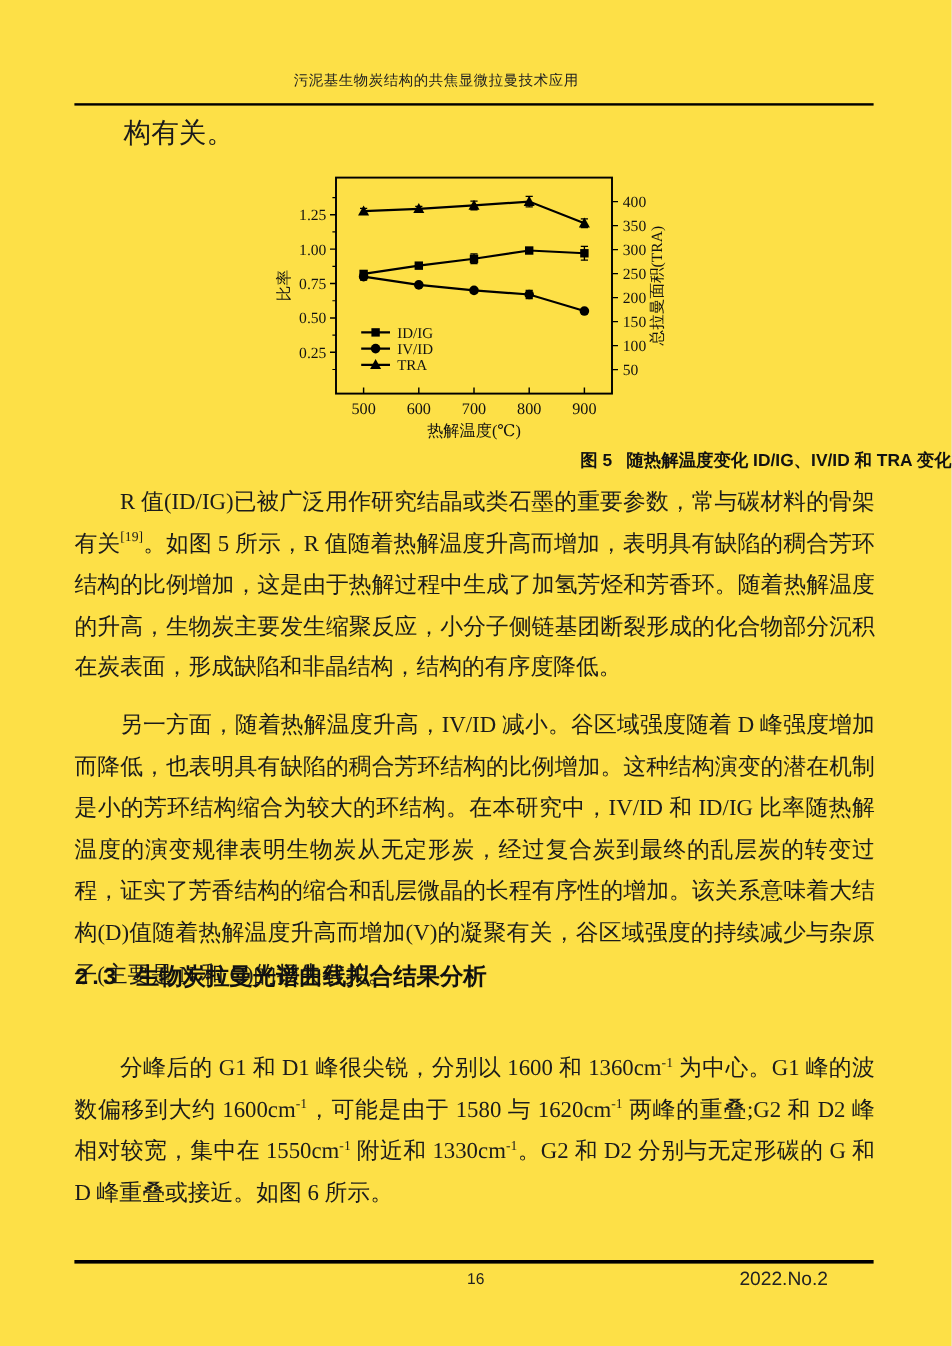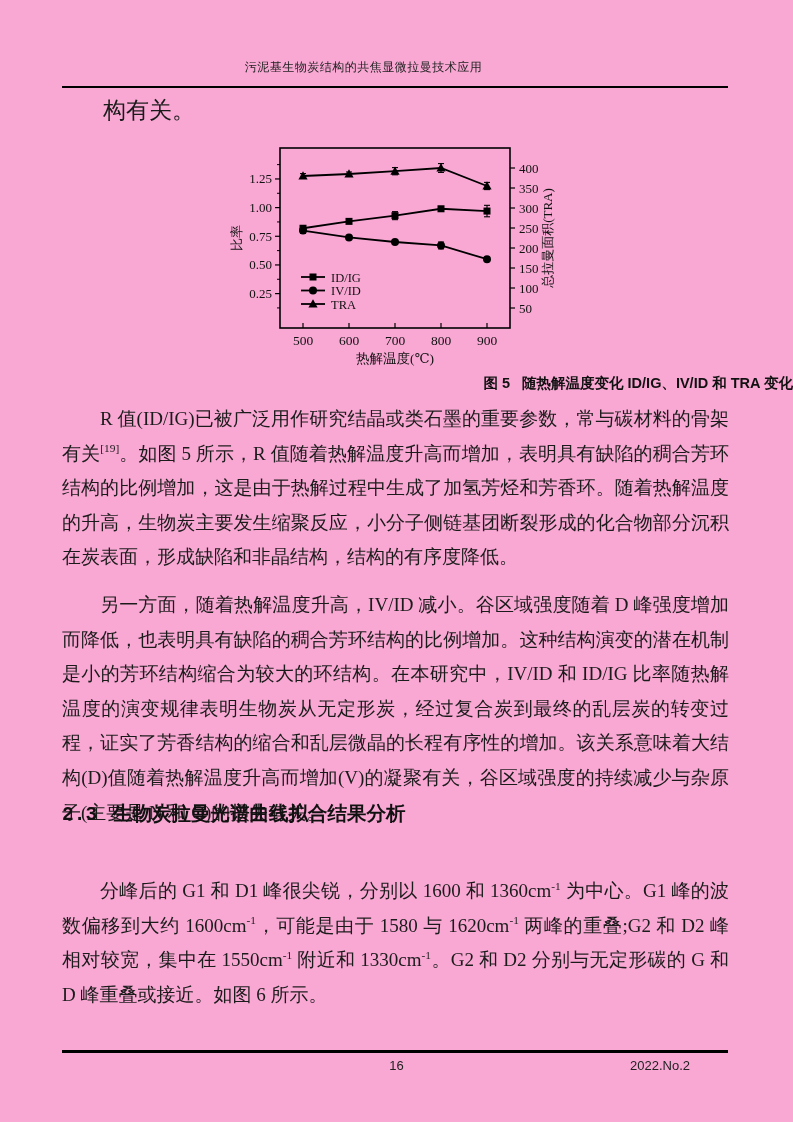--- a/index.html
+++ b/index.html
@@ -1,20 +1,20 @@
 <!DOCTYPE html>
 <html><head>
 <meta charset="utf-8">
 <style>
   html,body{margin:0;padding:0;background:#e8e8e8;}
   .page{
     position:relative;
     width:793px;height:1122px;
     margin:0 auto;
-    background:#f9a8d4;
+    background:#fde047;
     font-family:"Liberation Serif","DejaVu Serif",serif;
     color:#1b1b1b;
     overflow:hidden;
   }
   .running-title{
     position:absolute;top:59px;left:0;right:66px;
     text-align:center;
     font-size:12px;letter-spacing:0.5px;
     color:#222;
   }
@@ -65,21 +65,21 @@
   .footer-page{
     position:absolute;top:1058px;left:0;width:793px;
     text-align:center;
     font-family:"Liberation Sans","DejaVu Sans",sans-serif;
     font-size:13px;color:#222;
   }
   .footer-issue{
     position:absolute;top:1058px;left:62px;width:628px;
     text-align:right;
     font-family:"Liberation Sans","DejaVu Sans",sans-serif;
-    font-size:13px;color:#222;
+    font-size:16px;color:#222;
   }
 </style>
 </head>
 <body>
 
 <div class="page">
 
   <div class="running-title">污泥基生物炭结构的共焦显微拉曼技术应用</div>
   <div class="header-rule"></div>
 

